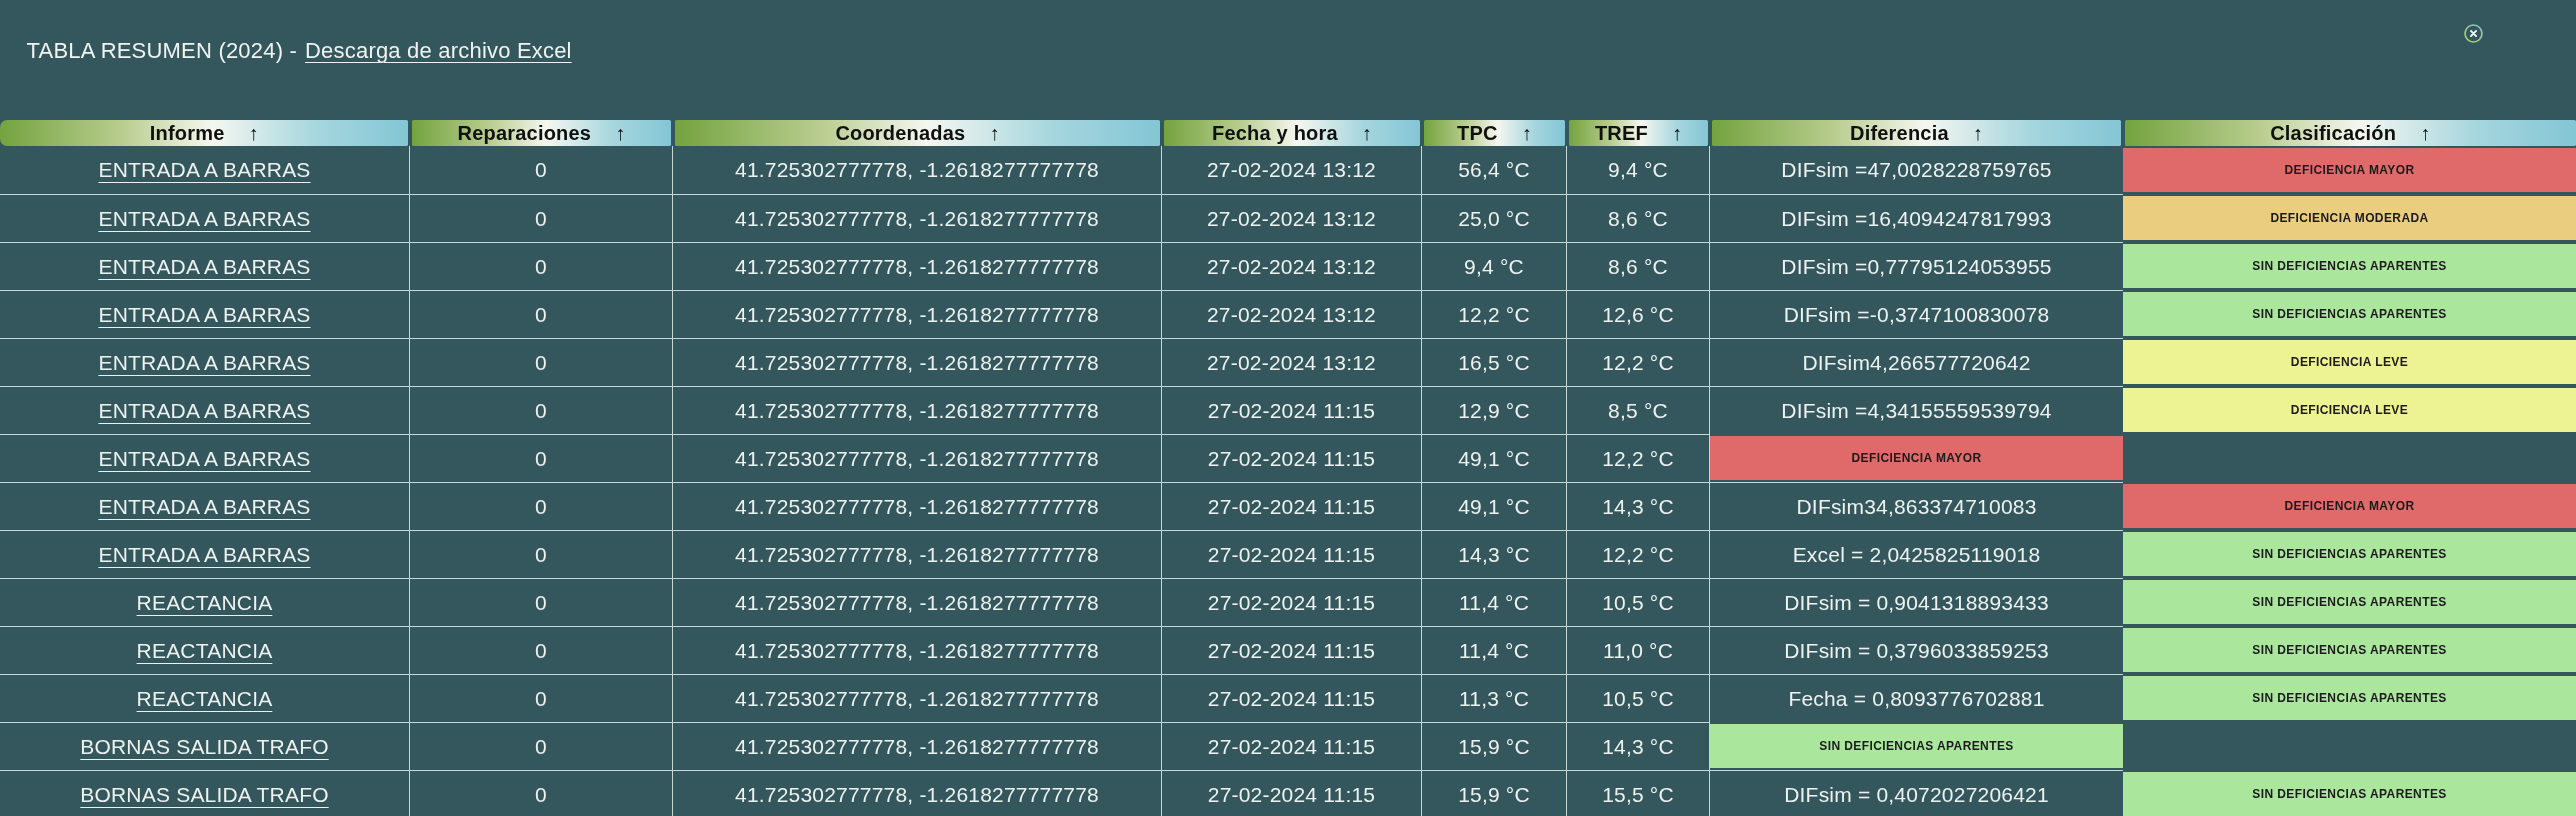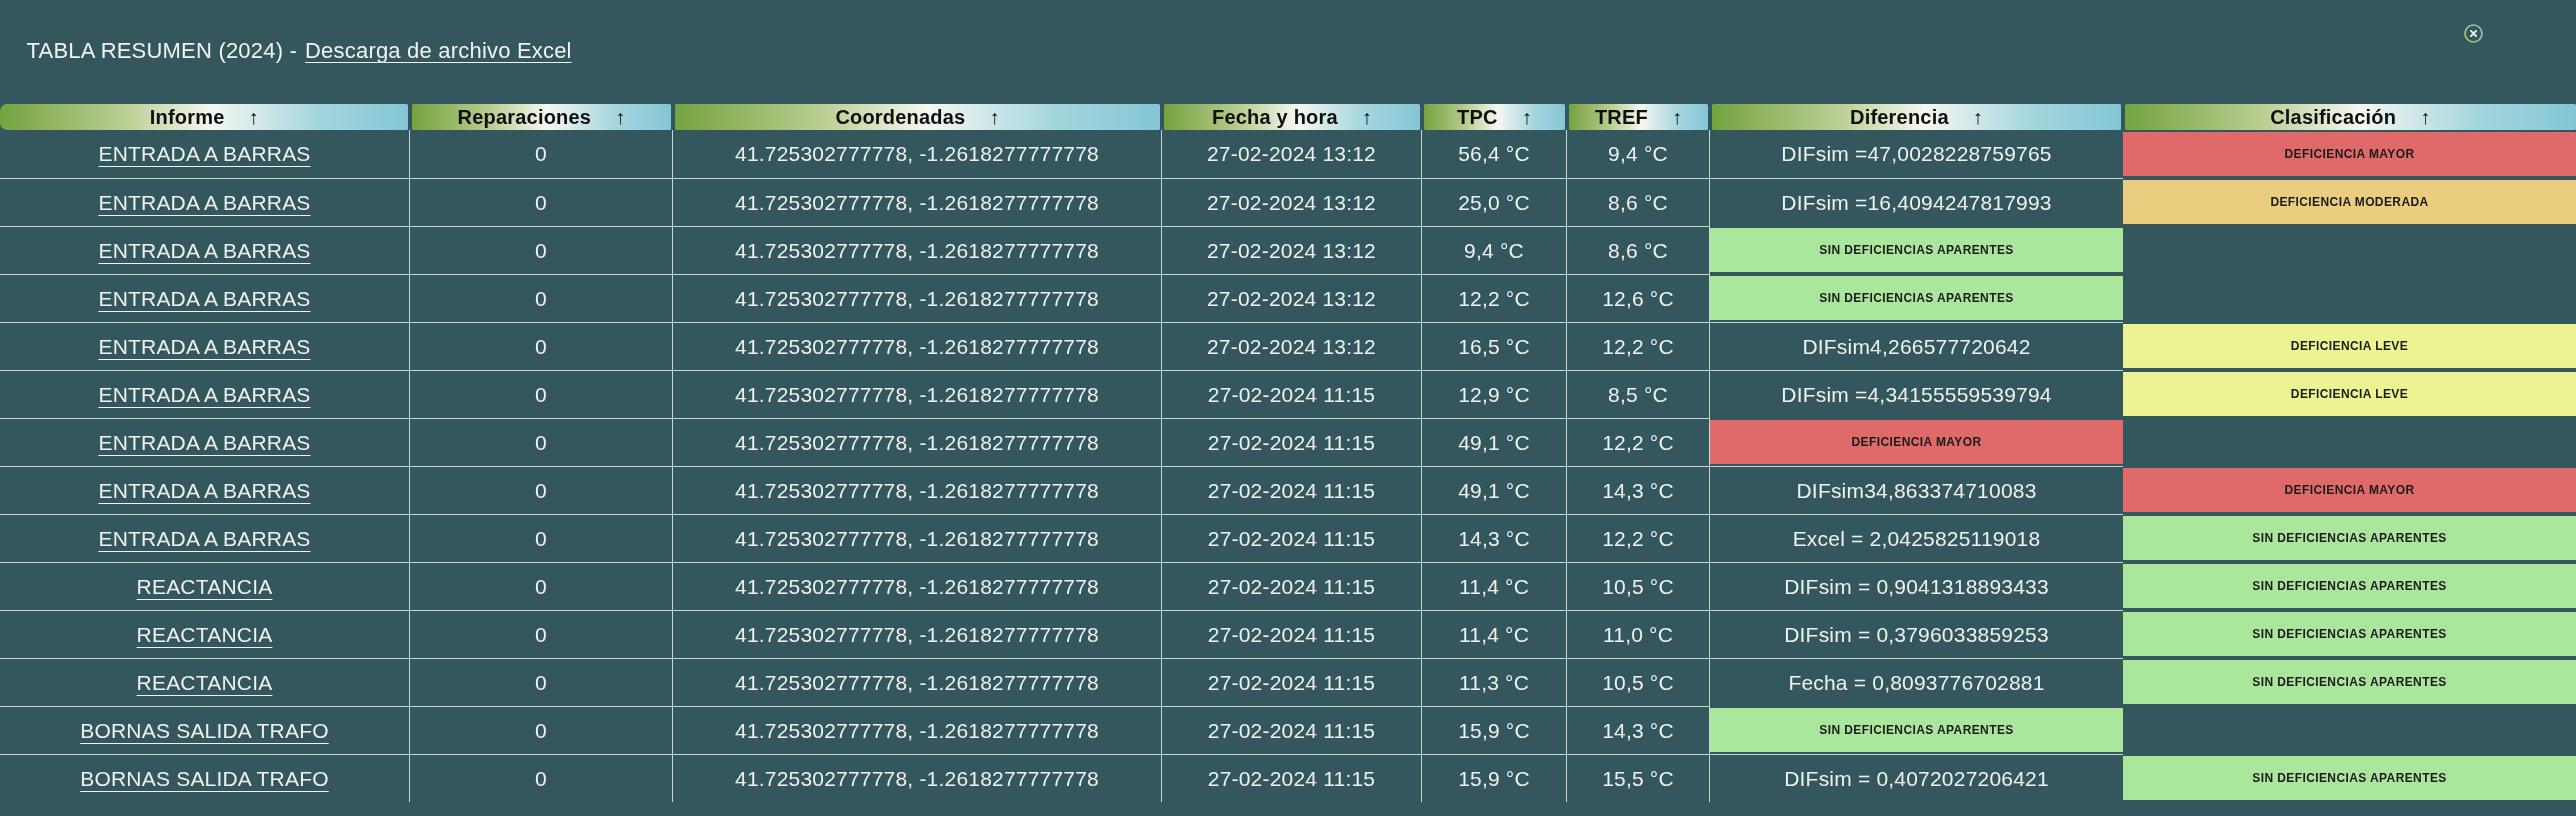--- a/index.html
+++ b/index.html
@@ -5,21 +5,21 @@
   html,body{
     margin:0;padding:0;
     width:2576px;height:817px;
     background:#33575d;
     overflow:hidden;
     font-family:"Liberation Sans", sans-serif;
   }
   .page{position:relative;width:2576px;height:817px;background:#33575d;}
 
   
-  .titlebar{position:relative;height:104px;}
+  .titlebar{position:relative;height:120px;}
   .title{
     position:absolute;left:26.5px;top:38px;
     font-size:22px;color:#f0f4f1;letter-spacing:0.2px;
     display:flex;align-items:baseline;gap:8px;white-space:nowrap;
   }
   .excel-link{
     color:#f0f4f1;cursor:pointer;
     text-decoration:underline;
     text-decoration-thickness:1.2px;
     text-underline-offset:4px;
@@ -162,33 +162,35 @@
         </div>
         <div class="tr">
           <div class="td td-informe has-vline">
             <a class="rowlink">ENTRADA A BARRAS</a>
           </div>
           <div class="td td-reparaciones has-vline">0</div>
           <div class="td td-coordenadas has-vline">41.725302777778, -1.2618277777778</div>
           <div class="td td-fecha has-vline">27-02-2024 13:12</div>
           <div class="td td-tpc has-vline">9,4 °C</div>
           <div class="td td-tref has-vline">8,6 °C</div>
+          <div class="td td-diferencia">DIFsim =0,77795124053955</div>
           <div class="td td-clasificacion">
             <div class="status" style="background-color: rgb(170, 231, 156);">SIN DEFICIENCIAS APARENTES</div>
           </div>
         </div>
         <div class="tr">
           <div class="td td-informe has-vline">
             <a class="rowlink">ENTRADA A BARRAS</a>
           </div>
           <div class="td td-reparaciones has-vline">0</div>
           <div class="td td-coordenadas has-vline">41.725302777778, -1.2618277777778</div>
           <div class="td td-fecha has-vline">27-02-2024 13:12</div>
           <div class="td td-tpc has-vline">12,2 °C</div>
           <div class="td td-tref has-vline">12,6 °C</div>
+          <div class="td td-diferencia">DIFsim =-0,3747100830078</div>
           <div class="td td-clasificacion">
             <div class="status" style="background-color: rgb(170, 231, 156);">SIN DEFICIENCIAS APARENTES</div>
           </div>
         </div>
         <div class="tr">
           <div class="td td-informe has-vline">
             <a class="rowlink">ENTRADA A BARRAS</a>
           </div>
           <div class="td td-reparaciones has-vline">0</div>
           <div class="td td-coordenadas has-vline">41.725302777778, -1.2618277777778</div>

